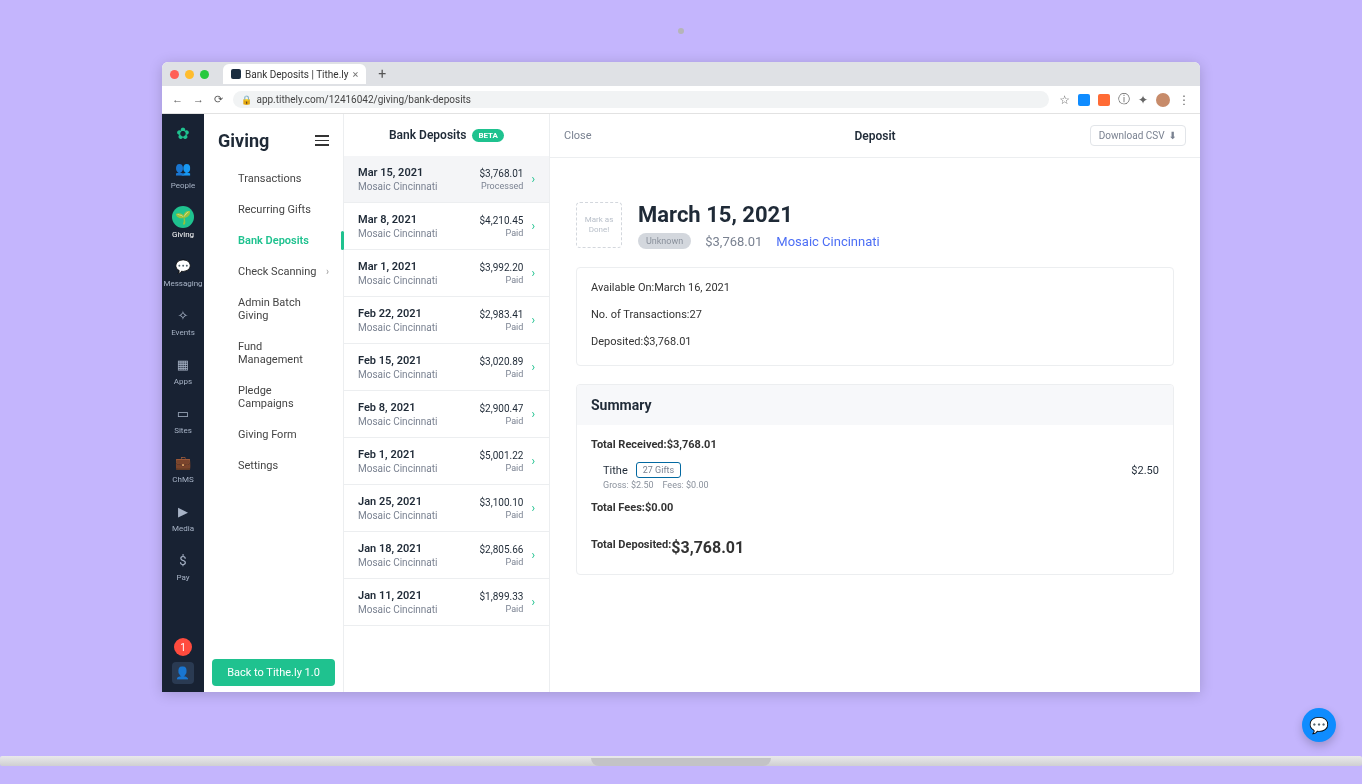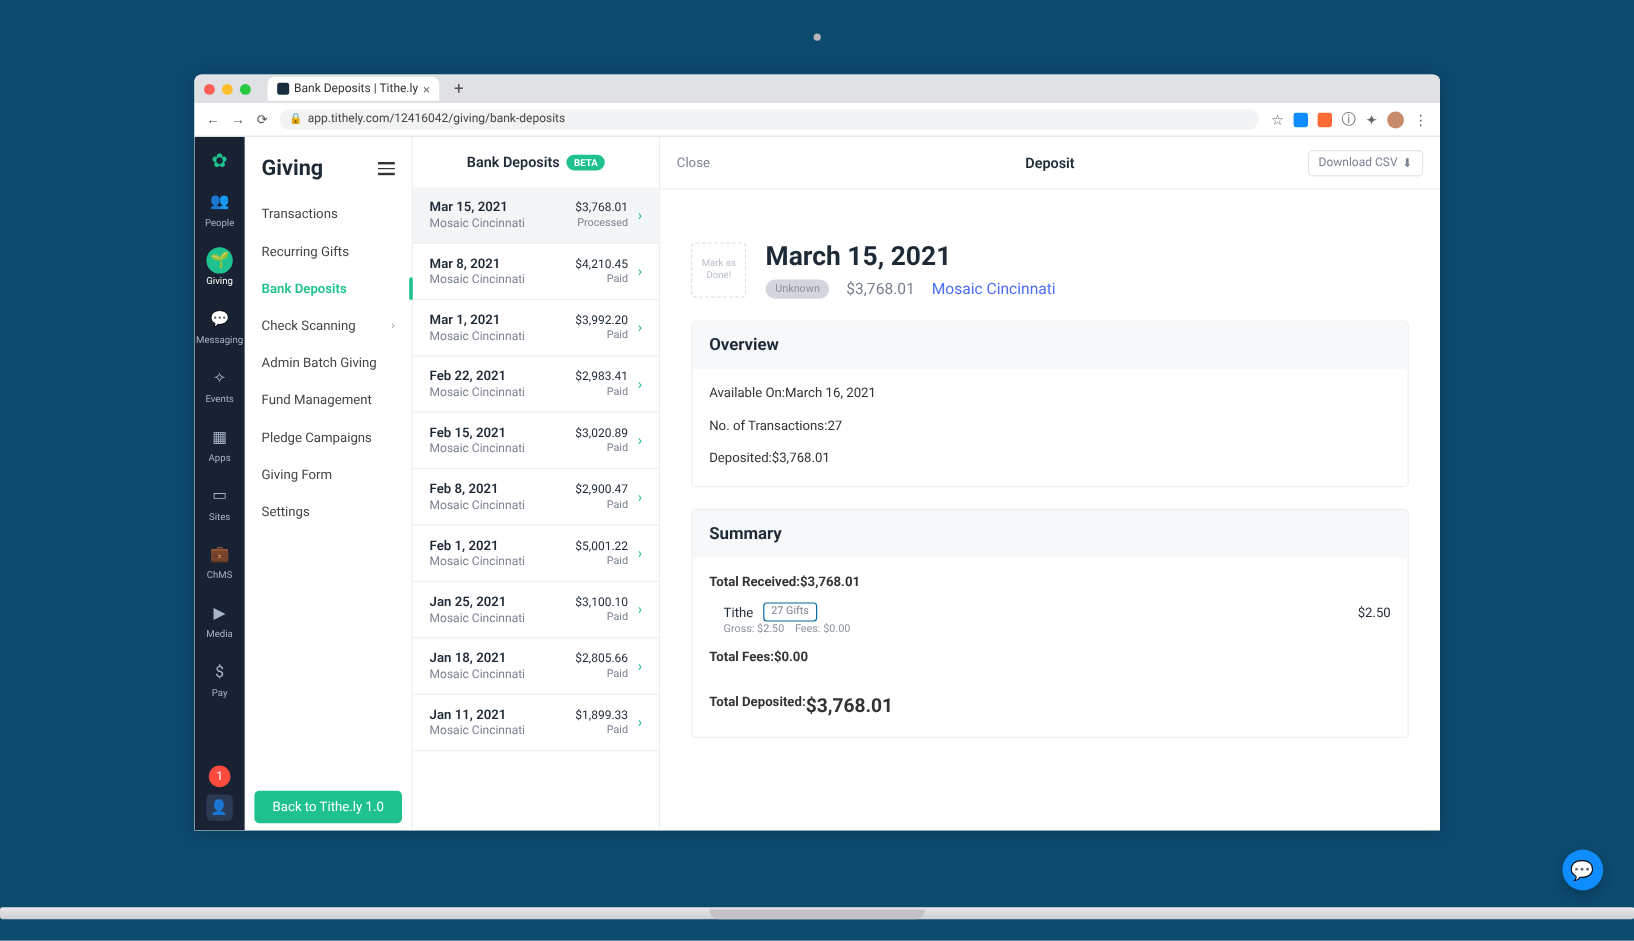--- a/index.html
+++ b/index.html
@@ -1,17 +1,17 @@
 <!DOCTYPE html>
 <html><head>
 <meta charset="utf-8">
 <style>
 * { margin: 0; padding: 0; box-sizing: border-box; font-family: -apple-system, BlinkMacSystemFont, "Segoe UI", Roboto, sans-serif; }
 body { background: #dcdcdd; width: 1362px; height: 784px; position: relative; overflow: hidden; }
-.device-frame { position: absolute; left: 0; right: 0; top: 0; bottom: 0; background: #0c4a6e; }
+.device-frame { position: absolute; left: 0; right: 0; top: 0; bottom: 0; background: #c4b5fd; }
 .device-camera { position: absolute; top: 28px; left: 50%; transform: translateX(-50%); width: 6px; height: 6px; border-radius: 50%; background: #b5b5b8; }
 .device-base-bar { position:absolute; left:0; right:0; bottom:18px; height:10px; background: linear-gradient(#e9e9eb,#cfcfd2); border-radius:2px; }
 .device-base-notch { position:absolute; bottom:18px; left:50%; transform:translateX(-50%); width:180px; height:8px; background:#c3c3c6; border-radius:0 0 10px 10px; }
 .browser { position: absolute; left: 162px; top: 62px; width: 1038px; height: 630px; background: #fff; border-radius: 6px 6px 0 0; box-shadow: 0 2px 14px rgba(0,0,0,.18); overflow: hidden; display: flex; flex-direction: column; }
 .tab-bar { height: 24px; background: #dfe1e5; display: flex; align-items: center; padding: 0 8px; gap: 6px; }
 .traffic { width: 9px; height: 9px; border-radius: 50%; }
 .tl-r { background: #ff5f56; } .tl-y { background: #ffbd2e; } .tl-g { background: #27c93f; }
 .tab { background: #fff; height: 20px; margin-left: 8px; border-radius: 6px 6px 0 0; display: flex; align-items: center; padding: 0 8px; font-size: 10px; color: #333; gap: 4px; min-width: 140px; }
 .tab-favicon { width: 10px; height: 10px; background: #1a2d40; border-radius: 2px; }
 .tab-close { font-size: 11px; color: #777; margin-left: auto; }
@@ -31,21 +31,21 @@
 .rail-item.active .rail-ic { background: #1fc28f; color: #fff; border-radius: 50%; width: 22px; height: 22px; display: flex; align-items: center; justify-content: center; }
 .rail-ic { font-size: 13px; width: 22px; height: 22px; display: flex; align-items: center; justify-content: center; }
 .rail-spacer { flex: 1; }
 .rail-badge { background: #ff4b3e; color: #fff; border-radius: 50%; width: 18px; height: 18px; font-size: 10px; display: flex; align-items: center; justify-content: center; margin: 6px 0; }
 .rail-user { width: 22px; height: 22px; background: #2a3a52; border-radius: 4px; color: #a7b3c6; display: flex; align-items: center; justify-content: center; font-size: 12px; margin-bottom: 8px; }
 .sidebar { width: 140px; background: #fff; border-right: 1px solid #eceef0; display: flex; flex-direction: column; position: relative; }
 .sidebar-hdr { display: flex; align-items: center; justify-content: space-between; padding: 16px 14px 12px; }
 .sidebar-title { font-size: 18px; font-weight: 700; color: #1f2a37; }
 .hamburger { display: flex; flex-direction: column; gap: 3px; cursor: pointer; }
 .hamburger span { width: 14px; height: 1.5px; background: #333; }
-.nav-list { display: flex; flex-direction: column; }
+.nav-list { display: flex; flex-direction: column; padding-left: 20px; }
 .nav-item { font-size: 11px; color: #444; padding: 9px 14px; cursor: pointer; position: relative; display: flex; align-items: center; justify-content: space-between; }
 .nav-item.active { color: #1fc28f; font-weight: 600; }
 .nav-item.active::before { content: ""; position: absolute; right: -1px; top: 6px; bottom: 6px; width: 3px; background: #1fc28f; border-radius: 2px; }
 .nav-chev { font-size: 10px; color: #999; }
 .back-btn { position: absolute; bottom: 6px; left: 8px; right: 8px; background: #1fc28f; color: #fff; font-size: 11px; padding: 7px 0; border-radius: 4px; text-align: center; cursor: pointer; }
 .deposits-col { width: 206px; border-right: 1px solid #eceef0; display: flex; flex-direction: column; background: #fff; }
 .deposits-hdr { text-align: center; padding: 14px 0; font-size: 12px; font-weight: 600; color: #1f2a37; display: flex; align-items: center; justify-content: center; gap: 6px; }
 .beta-pill { background: #1fc28f; color: #fff; font-size: 8px; padding: 2px 6px; border-radius: 8px; font-weight: 700; }
 .deposit-list { flex: 1; overflow-y: auto; }
 .deposit-row { padding: 10px 14px; border-bottom: 1px solid #eceef0; display: flex; align-items: center; gap: 8px; cursor: pointer; }
@@ -356,21 +356,20 @@
               <div class="big-date">March 15, 2021</div>
               <div class="sub-row">
                 <span class="pill-grey">Unknown</span>
                 <span class="sub-amt">$3,768.01</span>
                 <span class="sub-org">Mosaic Cincinnati</span>
               </div>
             </div>
           </div>
 
           <div class="panel">
-            <div class="panel-hdr">Overview</div>
             <div class="panel-body">
               <div class="kv">
                   <span class="k">Available On:</span>
                   <span class="v">March 16, 2021</span>
                 </div>
               <div class="kv">
                   <span class="k">No. of Transactions:</span>
                   <span class="v">27</span>
                 </div>
               <div class="kv">

